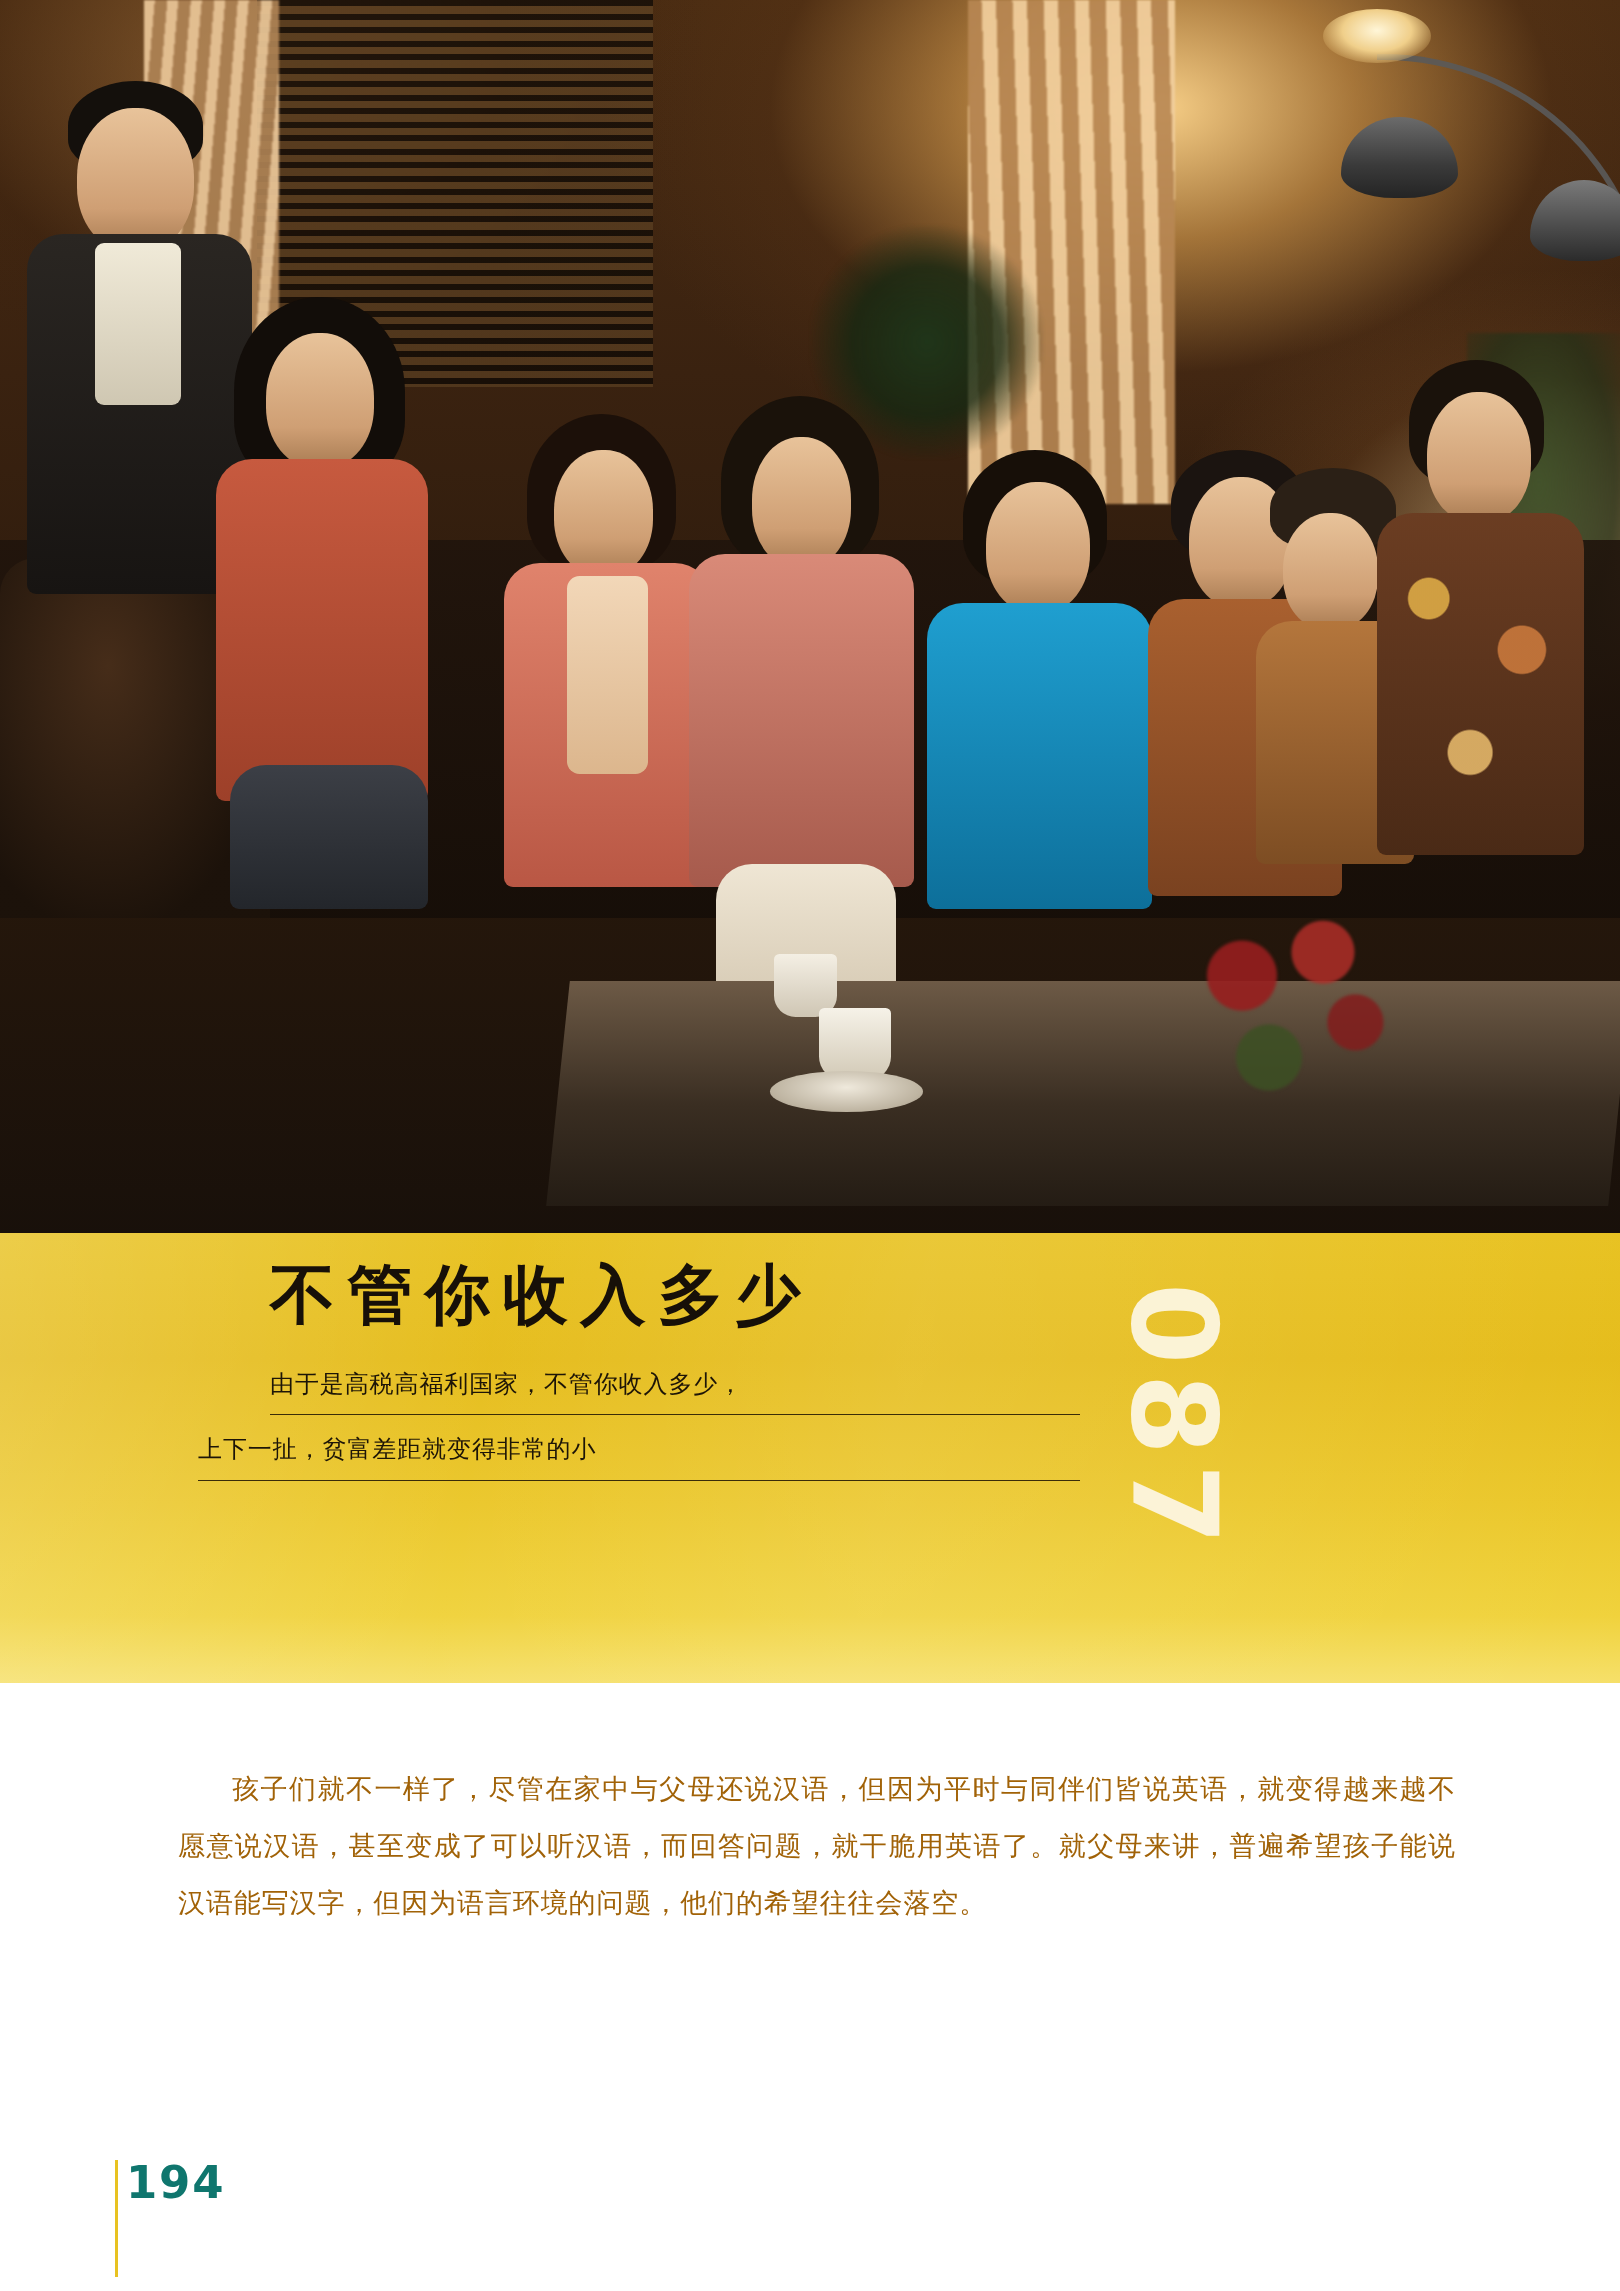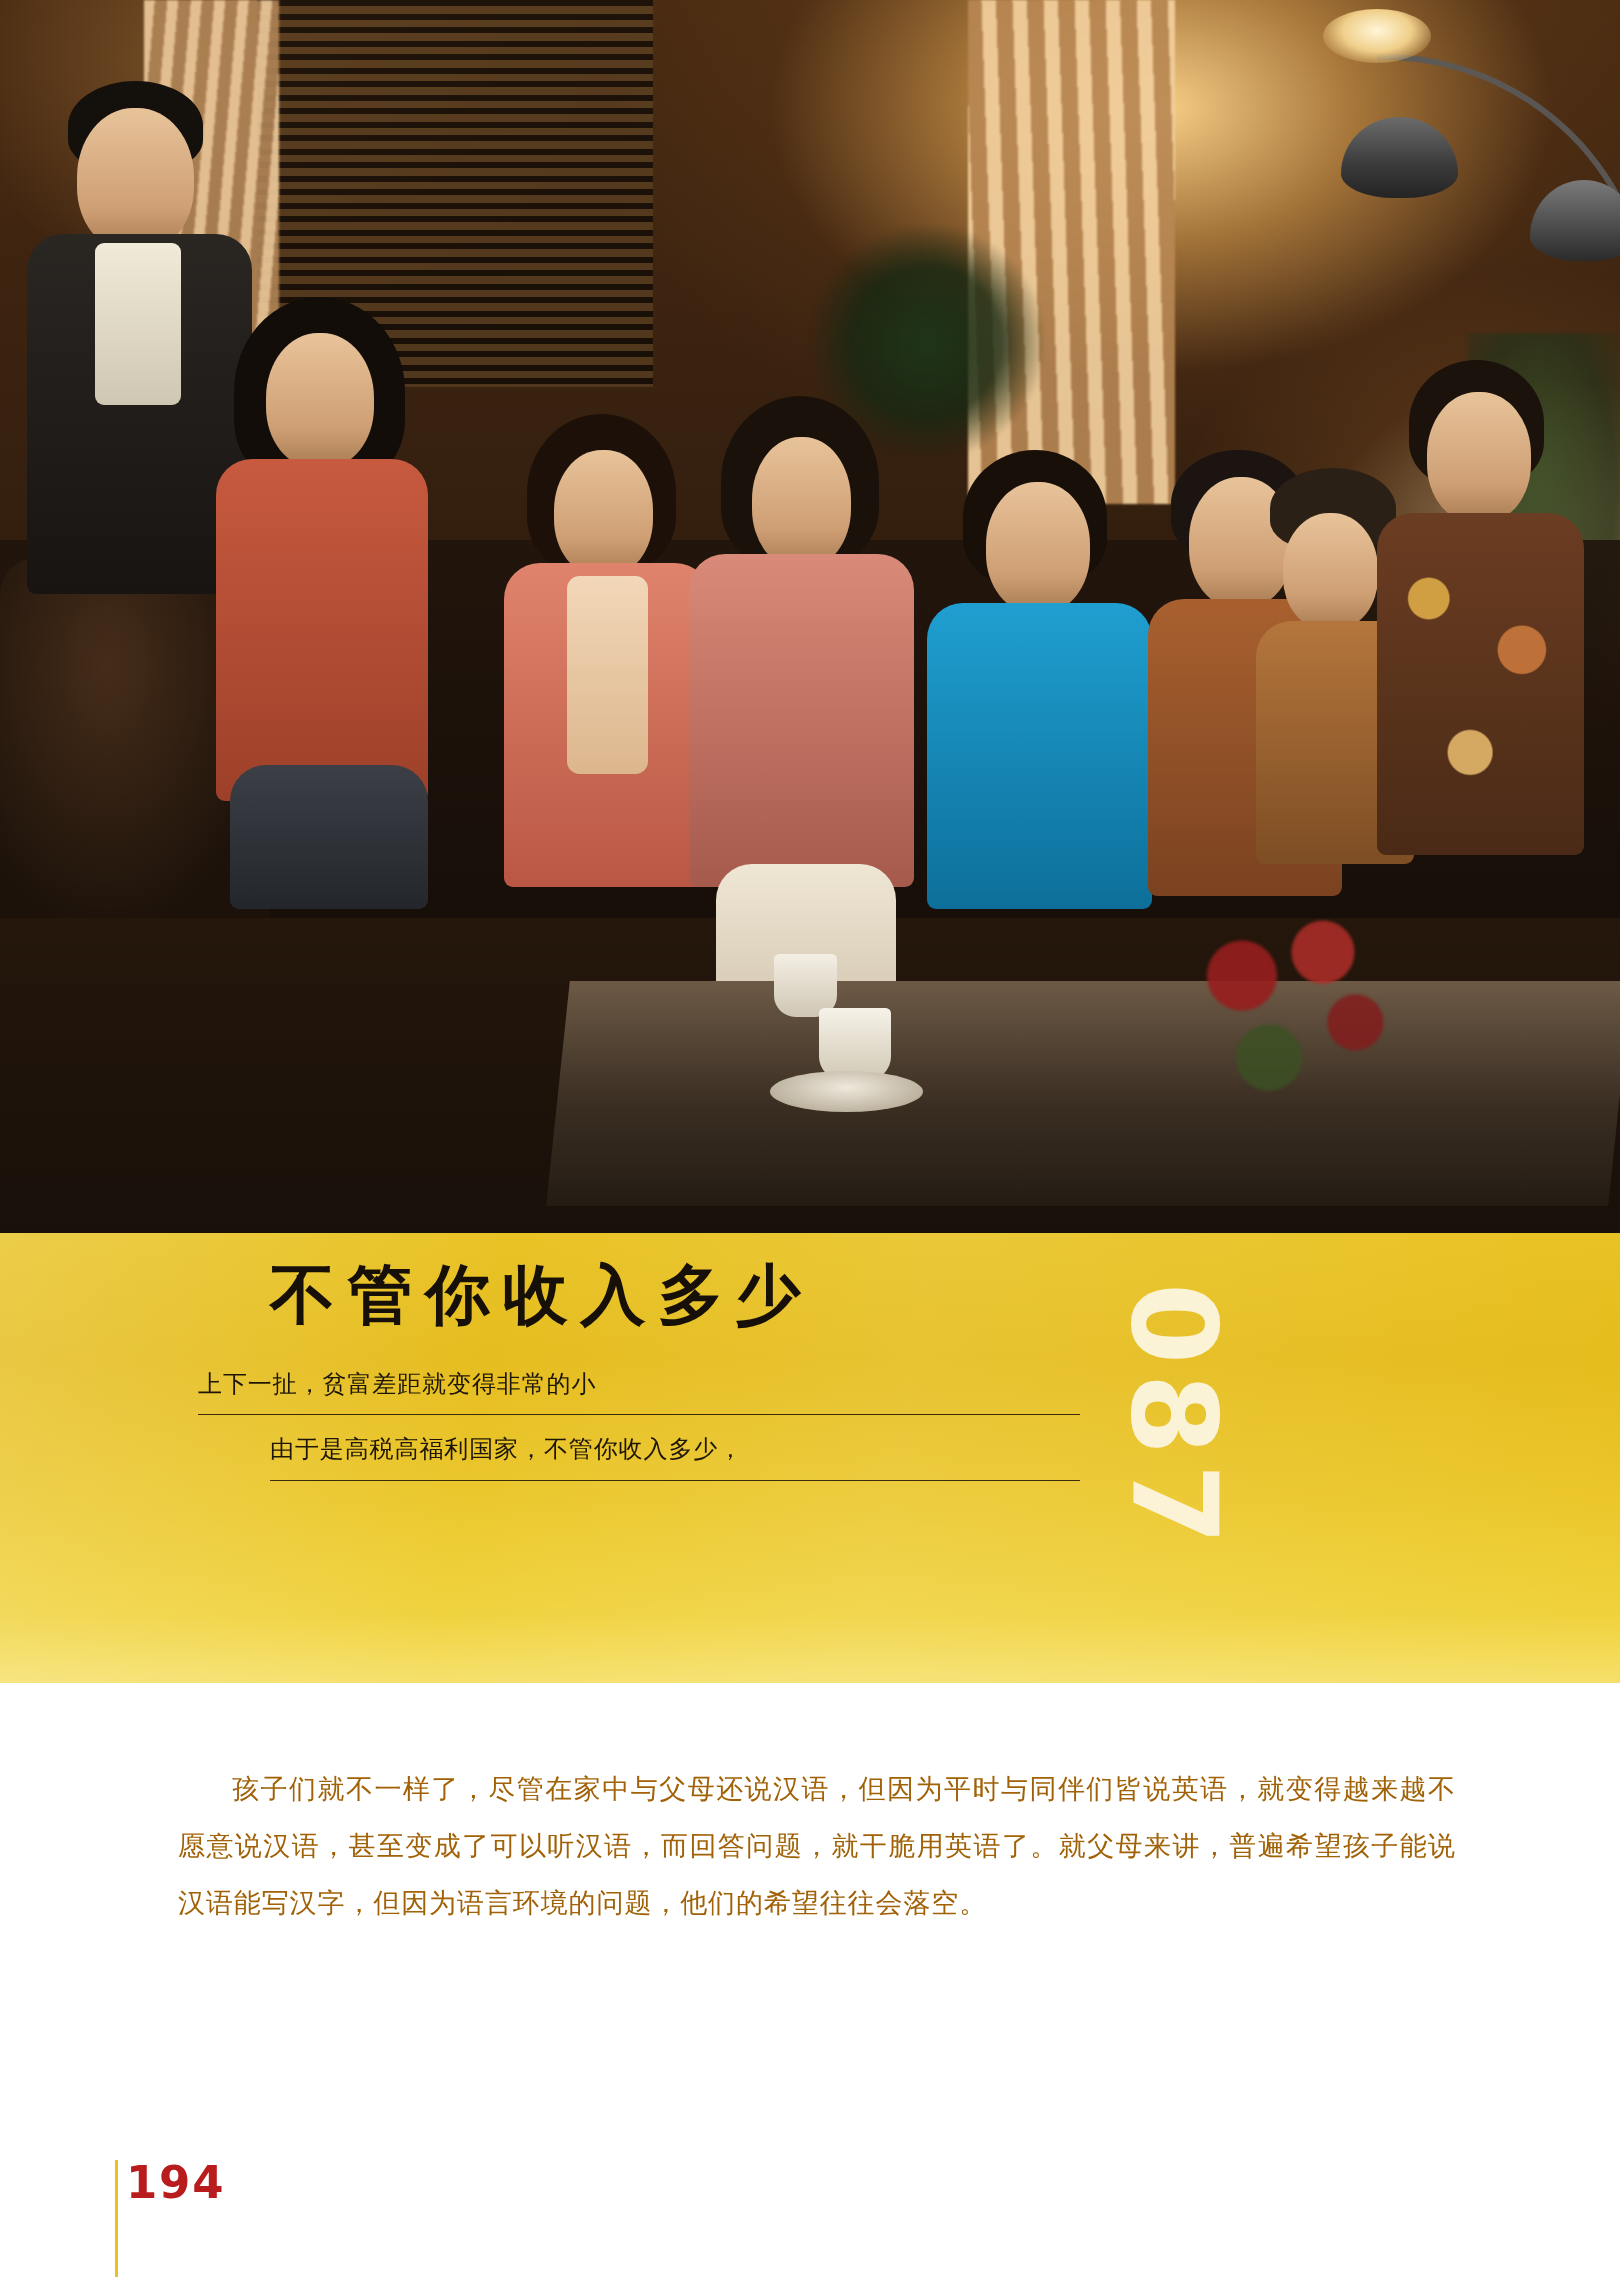--- a/index.html
+++ b/index.html
@@ -208,21 +208,21 @@
     text-align: justify;
     letter-spacing: 0.9px;
   }
   .bodytext p { margin: 0; text-indent: 54px; }
   .pagenum {
     position: absolute;
     left: 126px;
     top: 2156px;
     font-size: 45px;
     font-weight: bold;
-    color: #b91c1c;
+    color: #0f766e;
     letter-spacing: 1.8px;
   }
   .pagenum-tick {
     position: absolute;
     left: 115px;
     top: 2160px;
     width: 2.7px;
     height: 117px;
     background: #e8c221;
   }
@@ -304,22 +304,22 @@
   <div class="cup1"></div>
   <div class="cup2"></div>
   <div class="saucer"></div>
   <div class="flowers"></div>
 </div>
 
 <div class="banner">
   <div class="sheen"></div>
   <div class="banner-title">不管你收入多少</div>
   <div class="banner-sub">
+    <span class="line l1">由于是高税高福利国家，不管你收入多少，</span>
     <span class="line l2">上下一扯，贫富差距就变得非常的小</span>
-    <span class="line l1">由于是高税高福利国家，不管你收入多少，</span>
   </div>
   <div class="chapter-num">087</div>
 </div>
 
 <div class="bodytext">
   <p>孩子们就不一样了，尽管在家中与父母还说汉语，但因为平时与同伴们皆说英语，就变得越来越不愿意说汉语，甚至变成了可以听汉语，而回答问题，就干脆用英语了。就父母来讲，普遍希望孩子能说汉语能写汉字，但因为语言环境的问题，他们的希望往往会落空。</p>
 </div>
 
 <div class="pagenum-tick"></div>
 <div class="pagenum">194</div>

